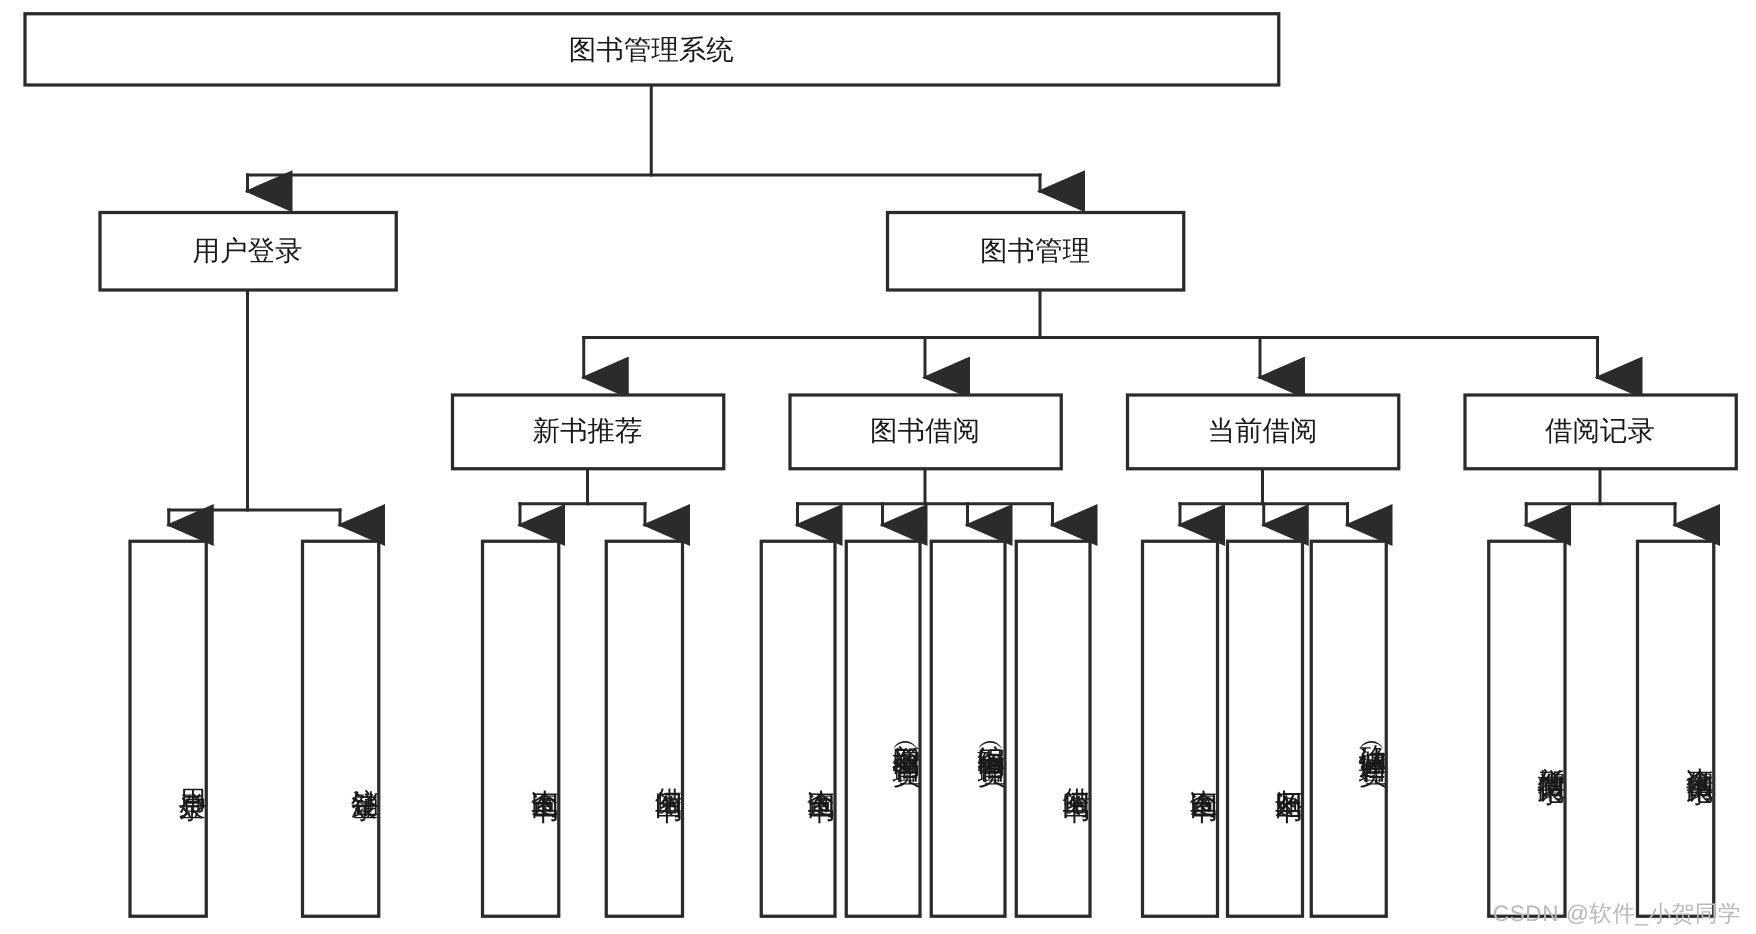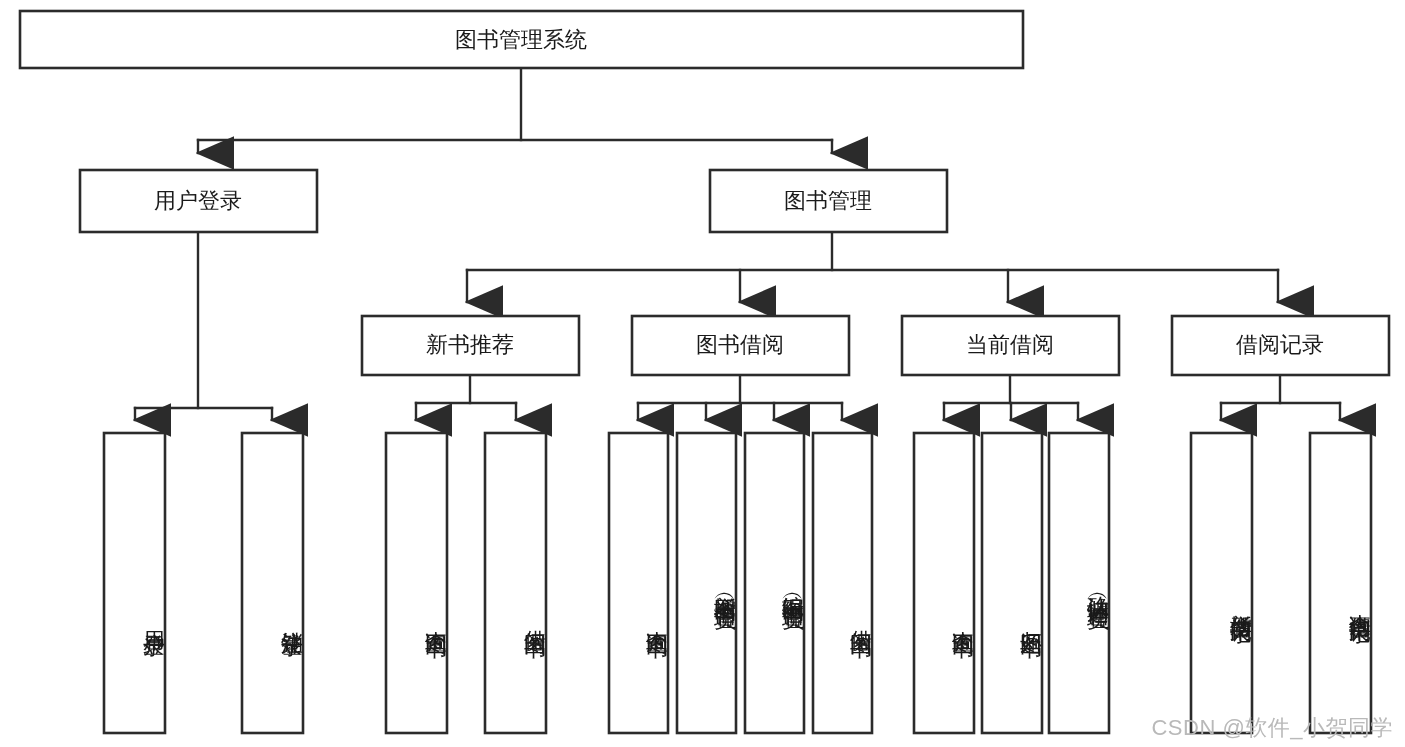--- a/index.html
+++ b/index.html
@@ -62,21 +62,21 @@
     align-items: flex-start;
     justify-content: center;
     text-align: center;
     pointer-events: none;
   }
   .watermark {
     position: absolute;
     right: 12px;
     bottom: 4px;
     font-family: "Liberation Sans", "DejaVu Sans", sans-serif;
-    font-size: 22px;
+    font-size: 18px;
     color: #b9b9b9;
     letter-spacing: 0.5px;
     white-space: nowrap;
   }
 </style>
 </head>
 <body>
 
 <div id="diagram-root">
 

